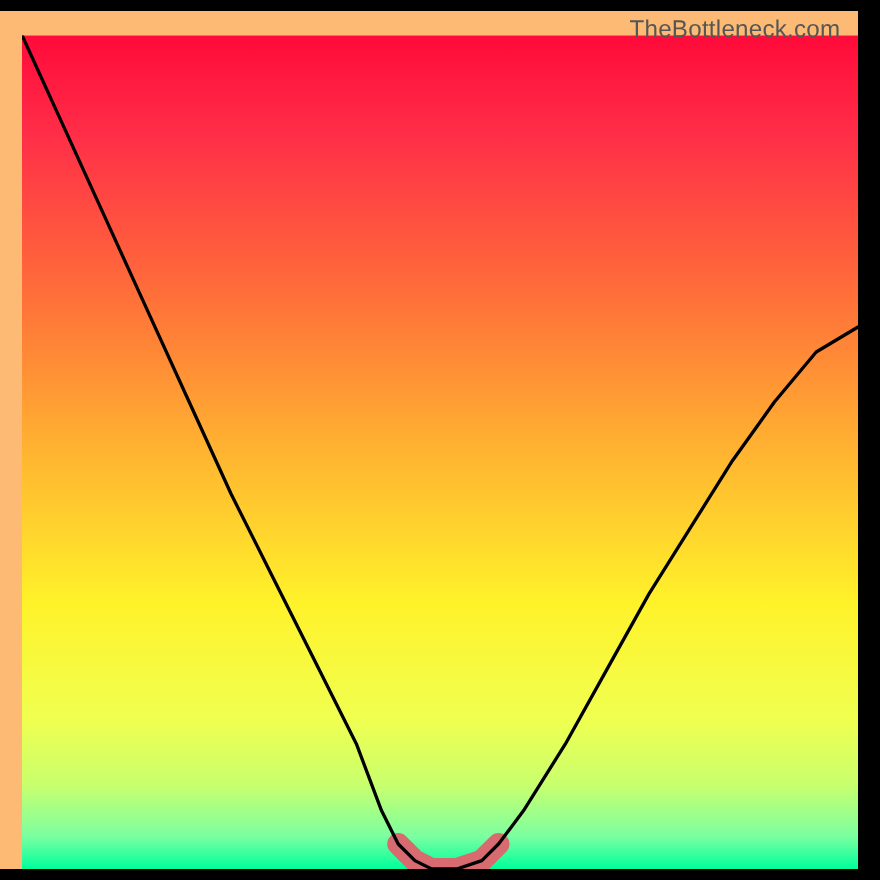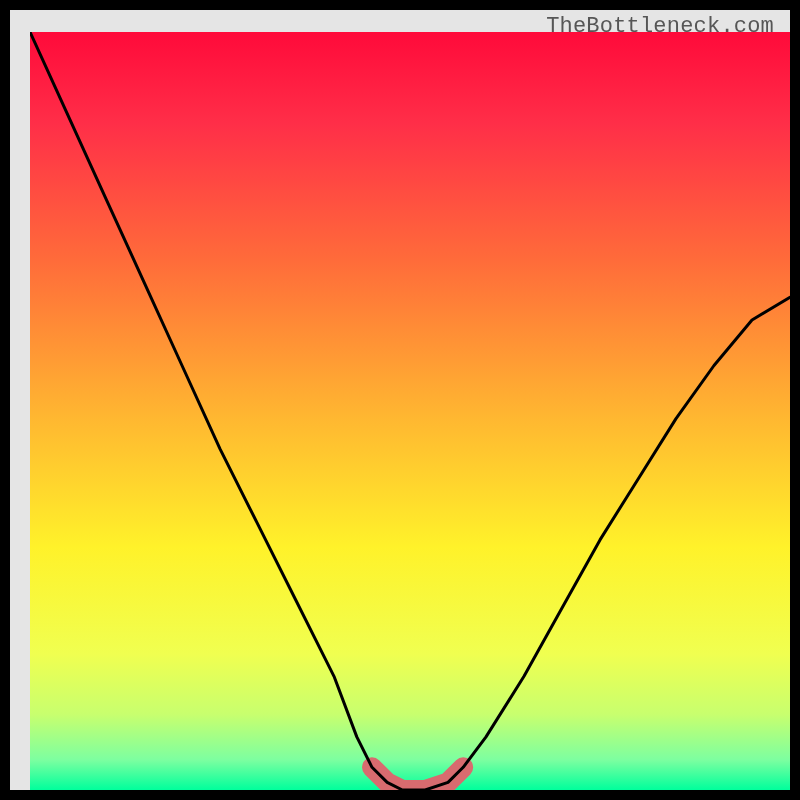--- a/index.html
+++ b/index.html
@@ -6,26 +6,25 @@
     margin: 0;
     padding: 0;
     width: 800px;
     height: 800px;
     background: #000;
     font-family: Arial, Helvetica, sans-serif;
     position: relative;
   }
   .frame {
     position: absolute;
-    left: 10px;
+    left: 0;
     top: 10px;
     width: 780px;
     height: 780px;
-    background: #e5e5e5;
-    font-family: Liberation Mono, monospace;
+    background: #fdba74;
   }
   .plot-area {
     position: absolute;
     left: 20px;
     top: 22px;
     width: 760px;
     height: 758px;
     overflow: hidden;
   }
   .watermark {

